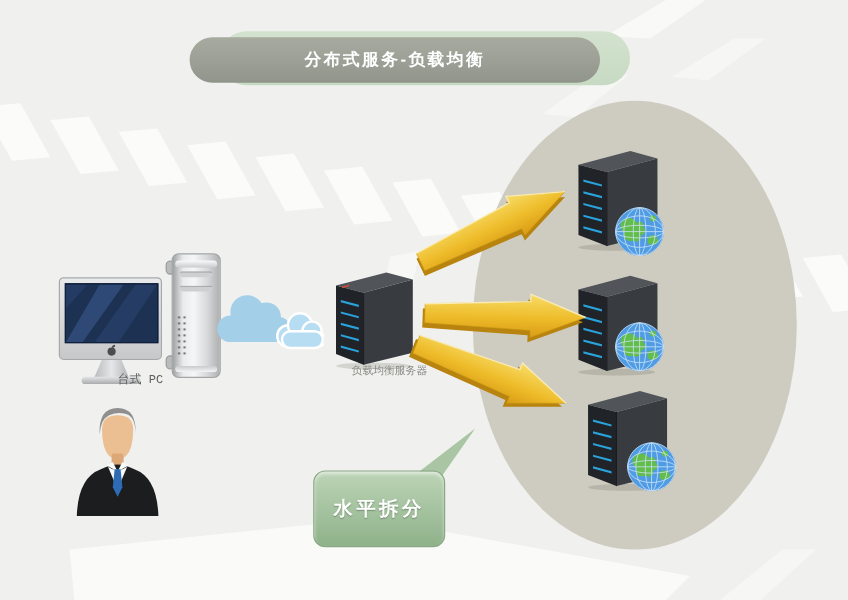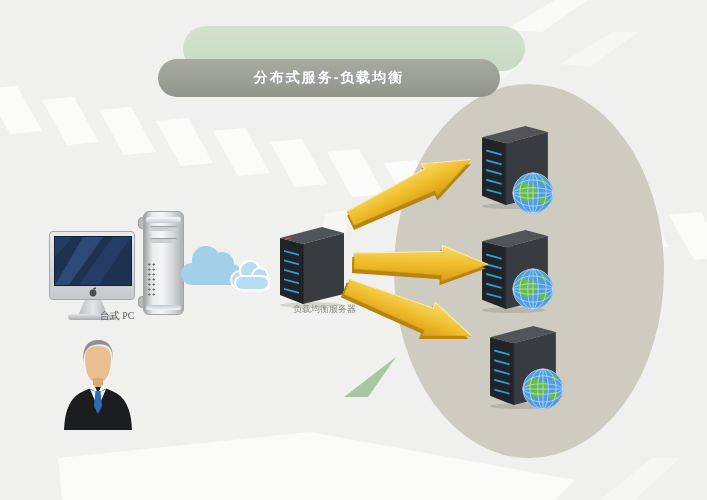--- a/index.html
+++ b/index.html
@@ -9,21 +9,21 @@
   
   .bg-svg{left:0;top:0;z-index:0;}
   .ellipse{left:394px;top:84px;width:270px;height:374px;border-radius:50%;
            background:var(--ellipse,#cecbc0);z-index:1;}
 
   
   .title-shadow{left:183px;top:26px;width:342px;height:45px;border-radius:23px;
                 background:linear-gradient(180deg,#d3e2ce,var(--title-pill-shadow,#c7dac3));z-index:4;}
   .title-pill{left:158px;top:31px;width:342px;height:38px;border-radius:19px;
               background:linear-gradient(180deg,#a6aa9f,var(--title-pill,#9b9f95) 55%,#90948a);
-              display:flex;align-items:center;justify-content:center;z-index:5;margin-top:28px;}
+              display:flex;align-items:center;justify-content:center;z-index:5;}
   .title-pill span{color:var(--title-text,#fff);font-size:14px;font-weight:bold;letter-spacing:2px;}
 
   
   .tower{left:143px;top:211px;width:41px;height:104px;border-radius:6px;z-index:2;
          background:linear-gradient(90deg,#9fa1a3 0%,#e9ebed 22%,#f4f6f8 45%,#d8dadc 72%,#aeb0b2 100%);
          border:1px solid #a2a4a6;box-sizing:border-box;}
   .tower .cap{position:absolute;left:2px;right:2px;top:5px;height:6px;border-radius:3px;
               background:linear-gradient(180deg,#f8fafc,#c8cacc);}
   .tower .capb{position:absolute;left:2px;right:2px;bottom:4px;height:5px;border-radius:3px;
               background:linear-gradient(180deg,#c8cacc,#f2f4f6);}
@@ -37,21 +37,21 @@
   .monitor{left:49px;top:231px;width:86px;height:69px;border-radius:4px;z-index:3;
            background:linear-gradient(180deg,#e8eaec,#c6c8ca);border:1px solid #a6a8aa;box-sizing:border-box;}
   .screen{position:absolute;left:4px;top:4px;width:76px;height:48px;background:#1d3152;
           border:1px solid #10203a;overflow:hidden;}
   .m-stand{left:78px;top:299px;width:30px;height:17px;z-index:2;
            background:linear-gradient(90deg,#b7b9bb,#e4e6e8 50%,#b0b2b4);
            clip-path:polygon(24% 0,76% 0,100% 100%,0 100%);}
   .m-base{left:68px;top:314px;width:49px;height:6px;border-radius:3px;z-index:2;
           background:linear-gradient(180deg,#e2e4e6,#a9abad);}
   .pc-label{left:86px;top:309px;width:62px;text-align:center;font-size:10px;color:#5e5e5e;
-            font-family:Liberation Serif, serif;z-index:4;}
+            font-family:Liberation Mono, monospace;z-index:4;}
 
   
   .lb-label{left:266px;top:303px;width:90px;text-align:right;font-size:9px;color:#8a8a84;z-index:3;
             font-family:"Liberation Serif","DejaVu Serif",serif;}
 
   
   .arrow{transform-origin:0 50%;z-index:3;}
   .arrow1{left:350px;top:199px;transform:rotate(-26deg);}
   .arrow2{left:352px;top:241px;transform:rotate(1.5deg);}
   .arrow3{left:344px;top:266px;transform:rotate(21.5deg);}
@@ -312,14 +312,17 @@
     <path d="M8,98 Q9,66 28,59 Q36,55 42,55 Q48,55 56,59 Q75,66 76,98 Z" fill="#1c1d1f"></path>
     <path d="M34,57 L42,76 L50,57 Q46,60 42,60 Q38,60 34,57 Z" fill="#f8f8f8"></path>
     <path d="M33,56 L42,61 L38,53 Z" fill="#fafafa"></path>
     <path d="M51,56 L42,61 L46,53 Z" fill="#fafafa"></path>
     <path d="M39.5,59 L44.5,59 L46,74 L42,82 L38,74 Z" fill="#2d6cb5"></path>
   </svg>
 
   <svg class="abs bubble-tail" width="62" height="44" viewBox="0 0 62 44">
     <polygon points="6,43 58,3 30,43" fill="#a9c5a3"></polygon>
   </svg>
+  <div class="abs bubble">
+    <span>水平拆分</span>
+  </div>
 
 </div>
 
 </body></html>

